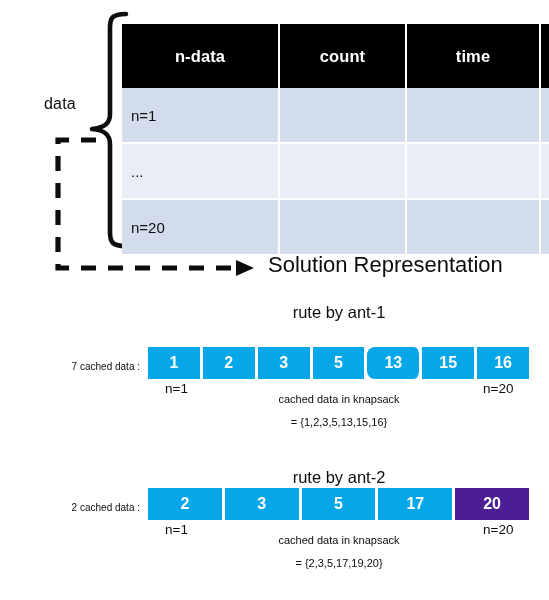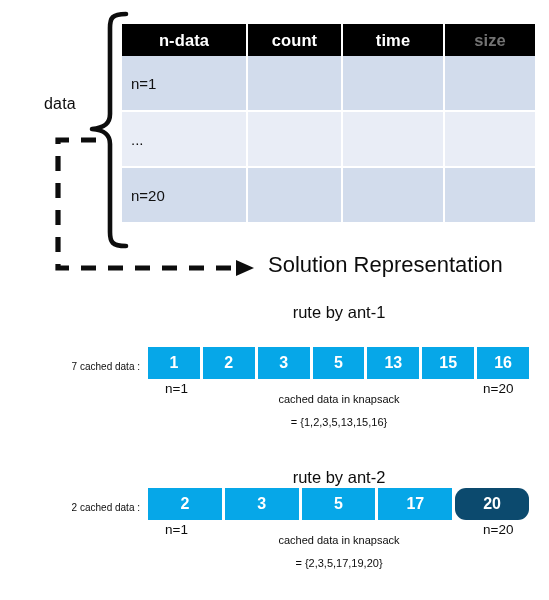--- a/index.html
+++ b/index.html
@@ -51,21 +51,21 @@
     table-layout: fixed;
   }
   #data-table th {
     background: #000000;
     color: #ffffff;
     font-size: 16.5px;
     font-weight: bold;
     height: 32px;
     text-align: center;
     border-right: 2px solid #ffffff;
-    padding: 0;
+    padding: 16px;
     letter-spacing: 0.1px;
   }
   #data-table th:last-child { border-right: none; }
   #data-table td {
     height: 54px;
     font-size: 15px;
     padding: 0 0 0 9px;
     vertical-align: middle;
     border-right: 2px solid #ffffff;
     border-bottom: 2px solid #ffffff;
@@ -205,38 +205,38 @@
 
 <div class="route-title nosel" id="ant1-title">rute by ant-1</div>
 
 <div class="route-left-label nosel" id="ant1-label">7 cached data :</div>
 
 <div class="cellstrip" id="ant1-strip">
   <div class="cell" style="background: rgb(6, 167, 232);">1</div>
   <div class="cell" style="background: rgb(6, 167, 232);">2</div>
   <div class="cell" style="background: rgb(6, 167, 232);">3</div>
   <div class="cell" style="background: rgb(6, 167, 232);">5</div>
-  <div class="cell" style="background: rgb(6, 167, 232);">13</div>
+  <div class="cell" style="background: rgb(6, 167, 232); border-radius: 8px;">13</div>
   <div class="cell" style="background: rgb(6, 167, 232);">15</div>
   <div class="cell" style="background: rgb(6, 167, 232);">16</div>
 </div>
 
 <div class="endtag nosel" id="ant1-n1">n=1</div>
 <div class="endtag nosel" id="ant1-n20">n=20</div>
 <div class="knapsack-note nosel" id="ant1-note1">cached data in knapsack</div>
 <div class="knapsack-note nosel" id="ant1-note2">= {1,2,3,5,13,15,16}</div>
 
 <div class="route-title nosel" id="ant2-title">rute by ant-2</div>
 
 <div class="route-left-label nosel" id="ant2-label">2 cached data :</div>
 
 <div class="cellstrip" id="ant2-strip">
   <div class="cell" style="background: rgb(6, 167, 232);">2</div>
   <div class="cell" style="background: rgb(6, 167, 232);">3</div>
   <div class="cell" style="background: rgb(6, 167, 232);">5</div>
   <div class="cell" style="background: rgb(6, 167, 232);">17</div>
-  <div class="cell" style="background: #0c4a6e; border-radius: 11px;">20</div>
+  <div class="cell" style="background: #4c1d95;">20</div>
 </div>
 
 <div class="endtag nosel" id="ant2-n1">n=1</div>
 <div class="endtag nosel" id="ant2-n20">n=20</div>
 <div class="knapsack-note nosel" id="ant2-note1">cached data in knapsack</div>
 <div class="knapsack-note nosel" id="ant2-note2">= {2,3,5,17,19,20}</div>
 
 </body></html>

